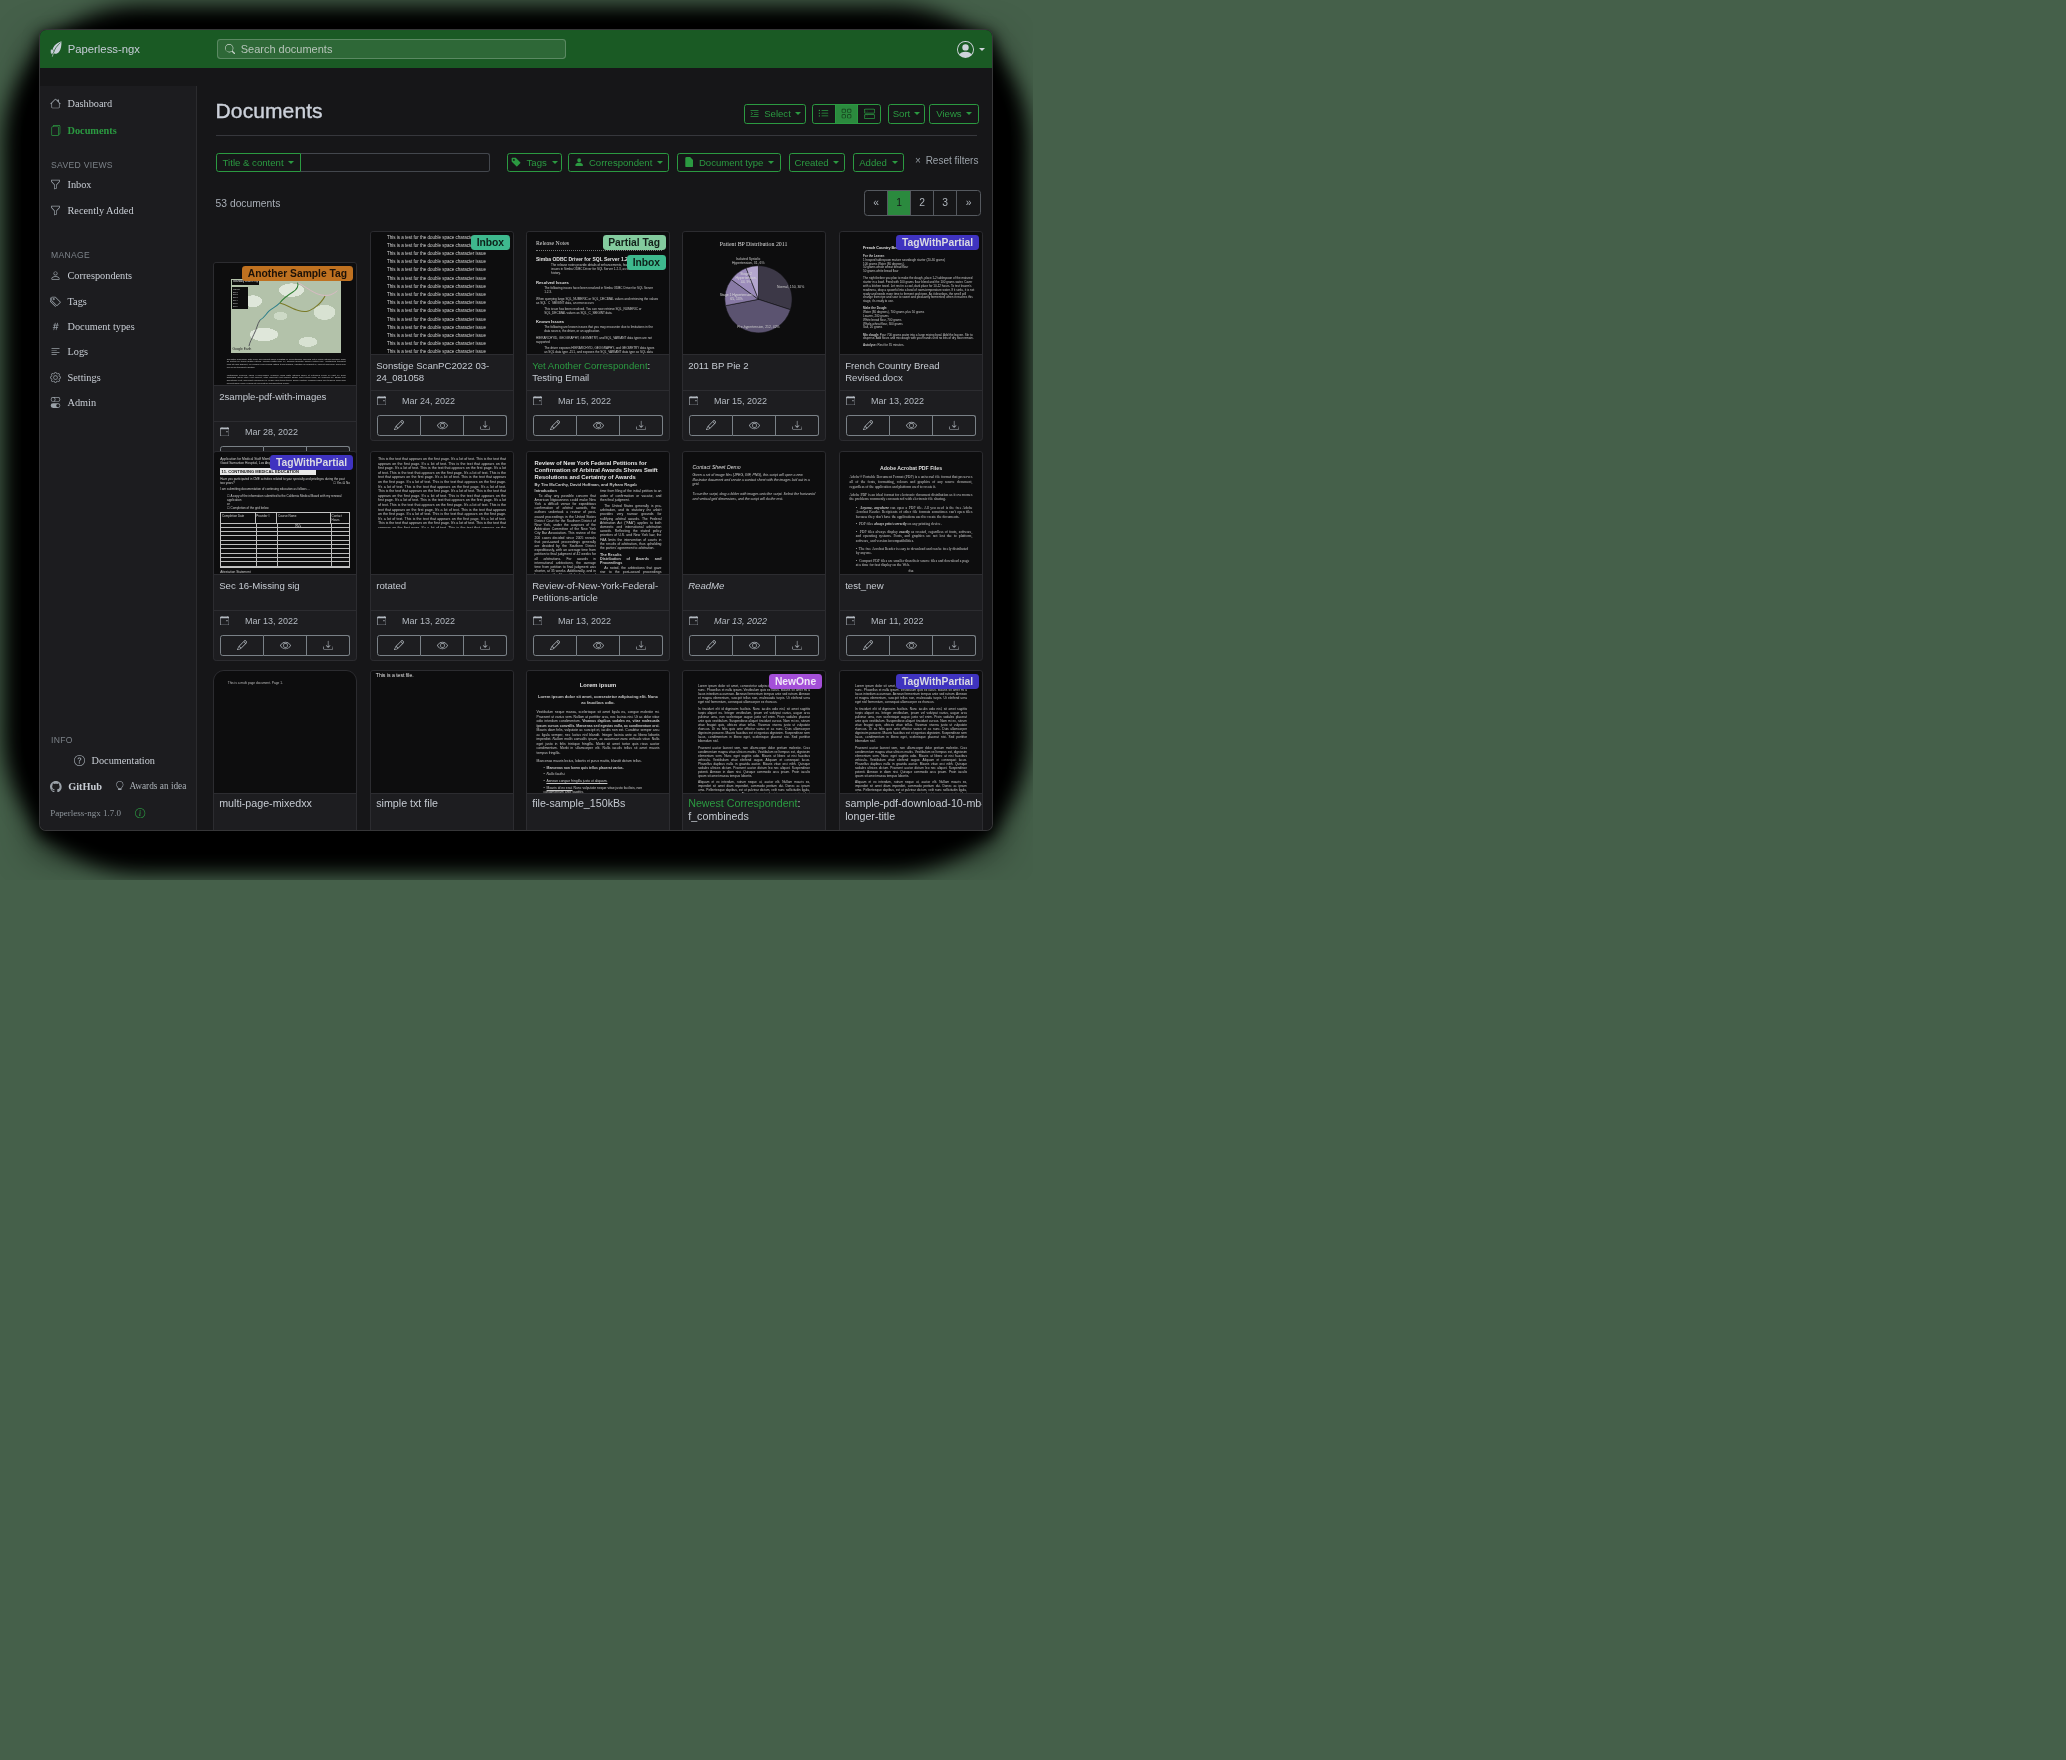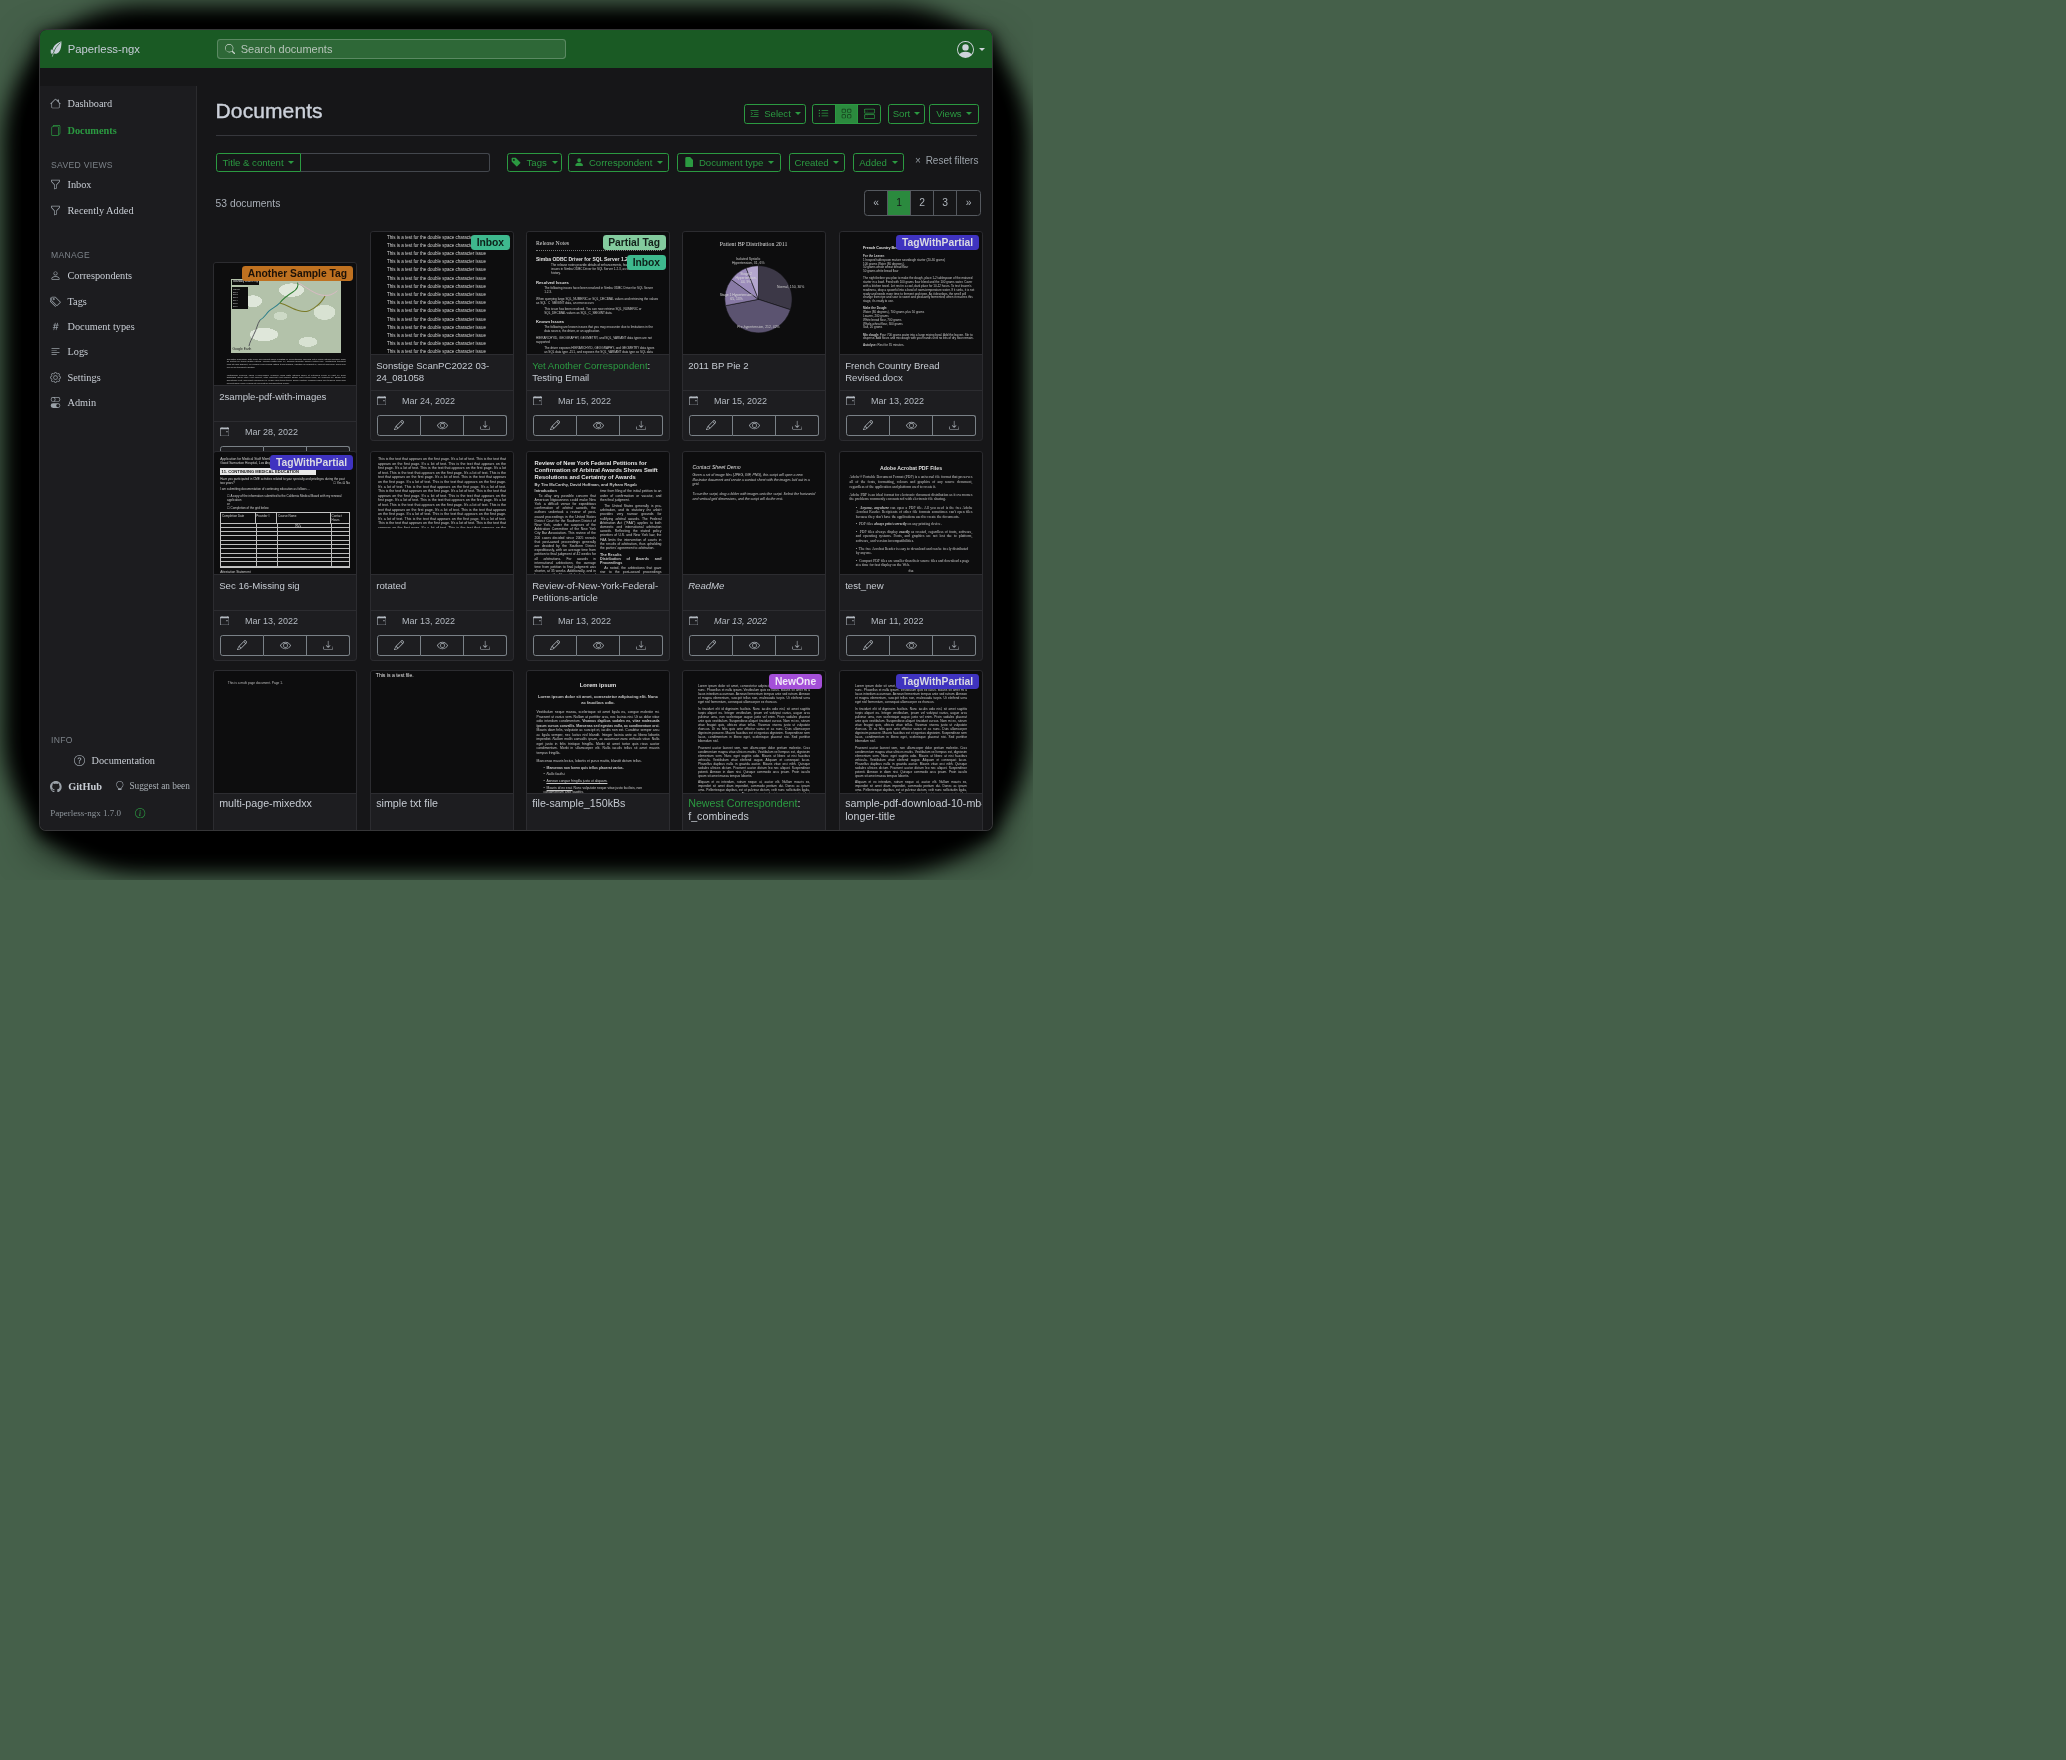--- a/index.html
+++ b/index.html
@@ -154,21 +154,21 @@
       <div class="navitem" style="top:695px;">
         <svg width="11.7" height="11.7" viewBox="0 0 16 16" fill="#9aa1a8">
             <path d="M8 0C3.58 0 0 3.58 0 8c0 3.54 2.29 6.53 5.47 7.59.4.07.55-.17.55-.38 0-.19-.01-.82-.01-1.49-2.01.37-2.53-.49-2.69-.94-.09-.23-.48-.94-.82-1.13-.28-.15-.68-.52-.01-.53.63-.01 1.08.58 1.23.82.72 1.21 1.87.87 2.33.66.07-.52.28-.87.51-1.07-1.78-.2-3.64-.89-3.64-3.95 0-.87.31-1.59.82-2.15-.08-.2-.36-1.02.08-2.12 0 0 .67-.21 2.2.82.64-.18 1.32-.27 2-.27.68 0 1.36.09 2 .27 1.53-1.04 2.2-.82 2.2-.82.44 1.1.16 1.92.08 2.12.51.56.82 1.27.82 2.15 0 3.07-1.87 3.75-3.65 3.95.29.25.54.73.54 1.48 0 1.07-.01 1.93-.01 2.2 0 .21.15.46.55.38A8.012 8.012 0 0 0 16 8c0-4.42-3.58-8-8-8z"></path>
           </svg>
         <span style="font-weight:bold;">GitHub</span>
       </div>
       <div class="navitem" style="top:695px; left:75px; gap:4.8px;">
         <svg width="9.6" height="9.6" viewBox="0 0 16 16" fill="#9aa1a8">
             <path d="M2 6a6 6 0 1 1 10.174 4.31c-.203.196-.359.4-.453.619l-.762 1.769A.5.5 0 0 1 10.5 13a.5.5 0 0 1 0 1 .5.5 0 0 1 0 1l-.224.447a1 1 0 0 1-.894.553H6.618a1 1 0 0 1-.894-.553L5.5 15a.5.5 0 0 1 0-1 .5.5 0 0 1 0-1 .5.5 0 0 1-.46-.302l-.761-1.77a1.964 1.964 0 0 0-.453-.618A5.984 5.984 0 0 1 2 6zm6-5a5 5 0 0 0-3.479 8.592c.263.254.514.564.676.941L5.83 12h4.342l.632-1.467c.162-.377.413-.687.676-.941A5 5 0 0 0 8 1z"></path>
           </svg>
-        <span style="font-size:9.3px; color:#aab0b6;">Suggest an been</span>
+        <span style="font-size:9.3px; color:#aab0b6;">Awards an idea</span>
       </div>
       <div class="navitem" style="top:722px; color:#8e959b; font-size:9px;">
         <span>Paperless-ngx 1.7.0</span>
         <svg style="margin-left:8.2px;" width="10.3" height="10.3" viewBox="0 0 16 16" fill="#2b9a41">
             <path d="M8 15A7 7 0 1 1 8 1a7 7 0 0 1 0 14zm0 1A8 8 0 1 0 8 0a8 8 0 0 0 0 16z"></path>
             <path d="m8.93 6.588-2.29.287-.082.38.45.083c.294.07.352.176.288.469l-.738 3.468c-.194.897.105 1.319.808 1.319.545 0 1.178-.252 1.465-.598l.088-.416c-.2.176-.492.246-.686.246-.275 0-.375-.193-.304-.533L8.93 6.588zM9 4.5a1 1 0 1 1-2 0 1 1 0 0 1 2 0z"></path>
           </svg>
       </div>
     </div>
     <div id="content">
@@ -715,21 +715,21 @@
                 </svg>
               </div>
               <div class="b">
                 <svg width="10.3" height="10.3" viewBox="0 0 16 16" fill="currentColor">
                   <path d="M.5 9.9a.5.5 0 0 1 .5.5v2.5a1 1 0 0 0 1 1h12a1 1 0 0 0 1-1v-2.5a.5.5 0 0 1 1 0v2.5a2 2 0 0 1-2 2H2a2 2 0 0 1-2-2v-2.5a.5.5 0 0 1 .5-.5z"></path>
                   <path d="M7.646 11.854a.5.5 0 0 0 .708 0l3-3a.5.5 0 0 0-.708-.708L8.5 10.293V1.5a.5.5 0 0 0-1 0v8.793L5.354 8.146a.5.5 0 1 0-.708.708l3 3z"></path>
                 </svg>
               </div>
             </div>
 </div>
-<div class="card" style="left:16px; top:584px;">
+<div class="card" style="left:16px; top:584px;border-radius:11px;">
   <div class="thumb">
               <div style="position:absolute; left:13.7px; top:10.3px; color:#bdbdbd; font-size:3.2px;">This is a multi page document. Page 1.</div>
             </div>
   <div class="ctitle ctitle3">multi-page-mixedxx</div>
 </div>
 <div class="card" style="left:173px; top:584px;">
   <div class="thumb">
               <div style="position:absolute; left:4.8px; top:1.4px; color:#e4e4e4; font-size:5.1px;">This is a test file.</div>
             </div>
   <div class="ctitle ctitle3">simple txt file</div>

